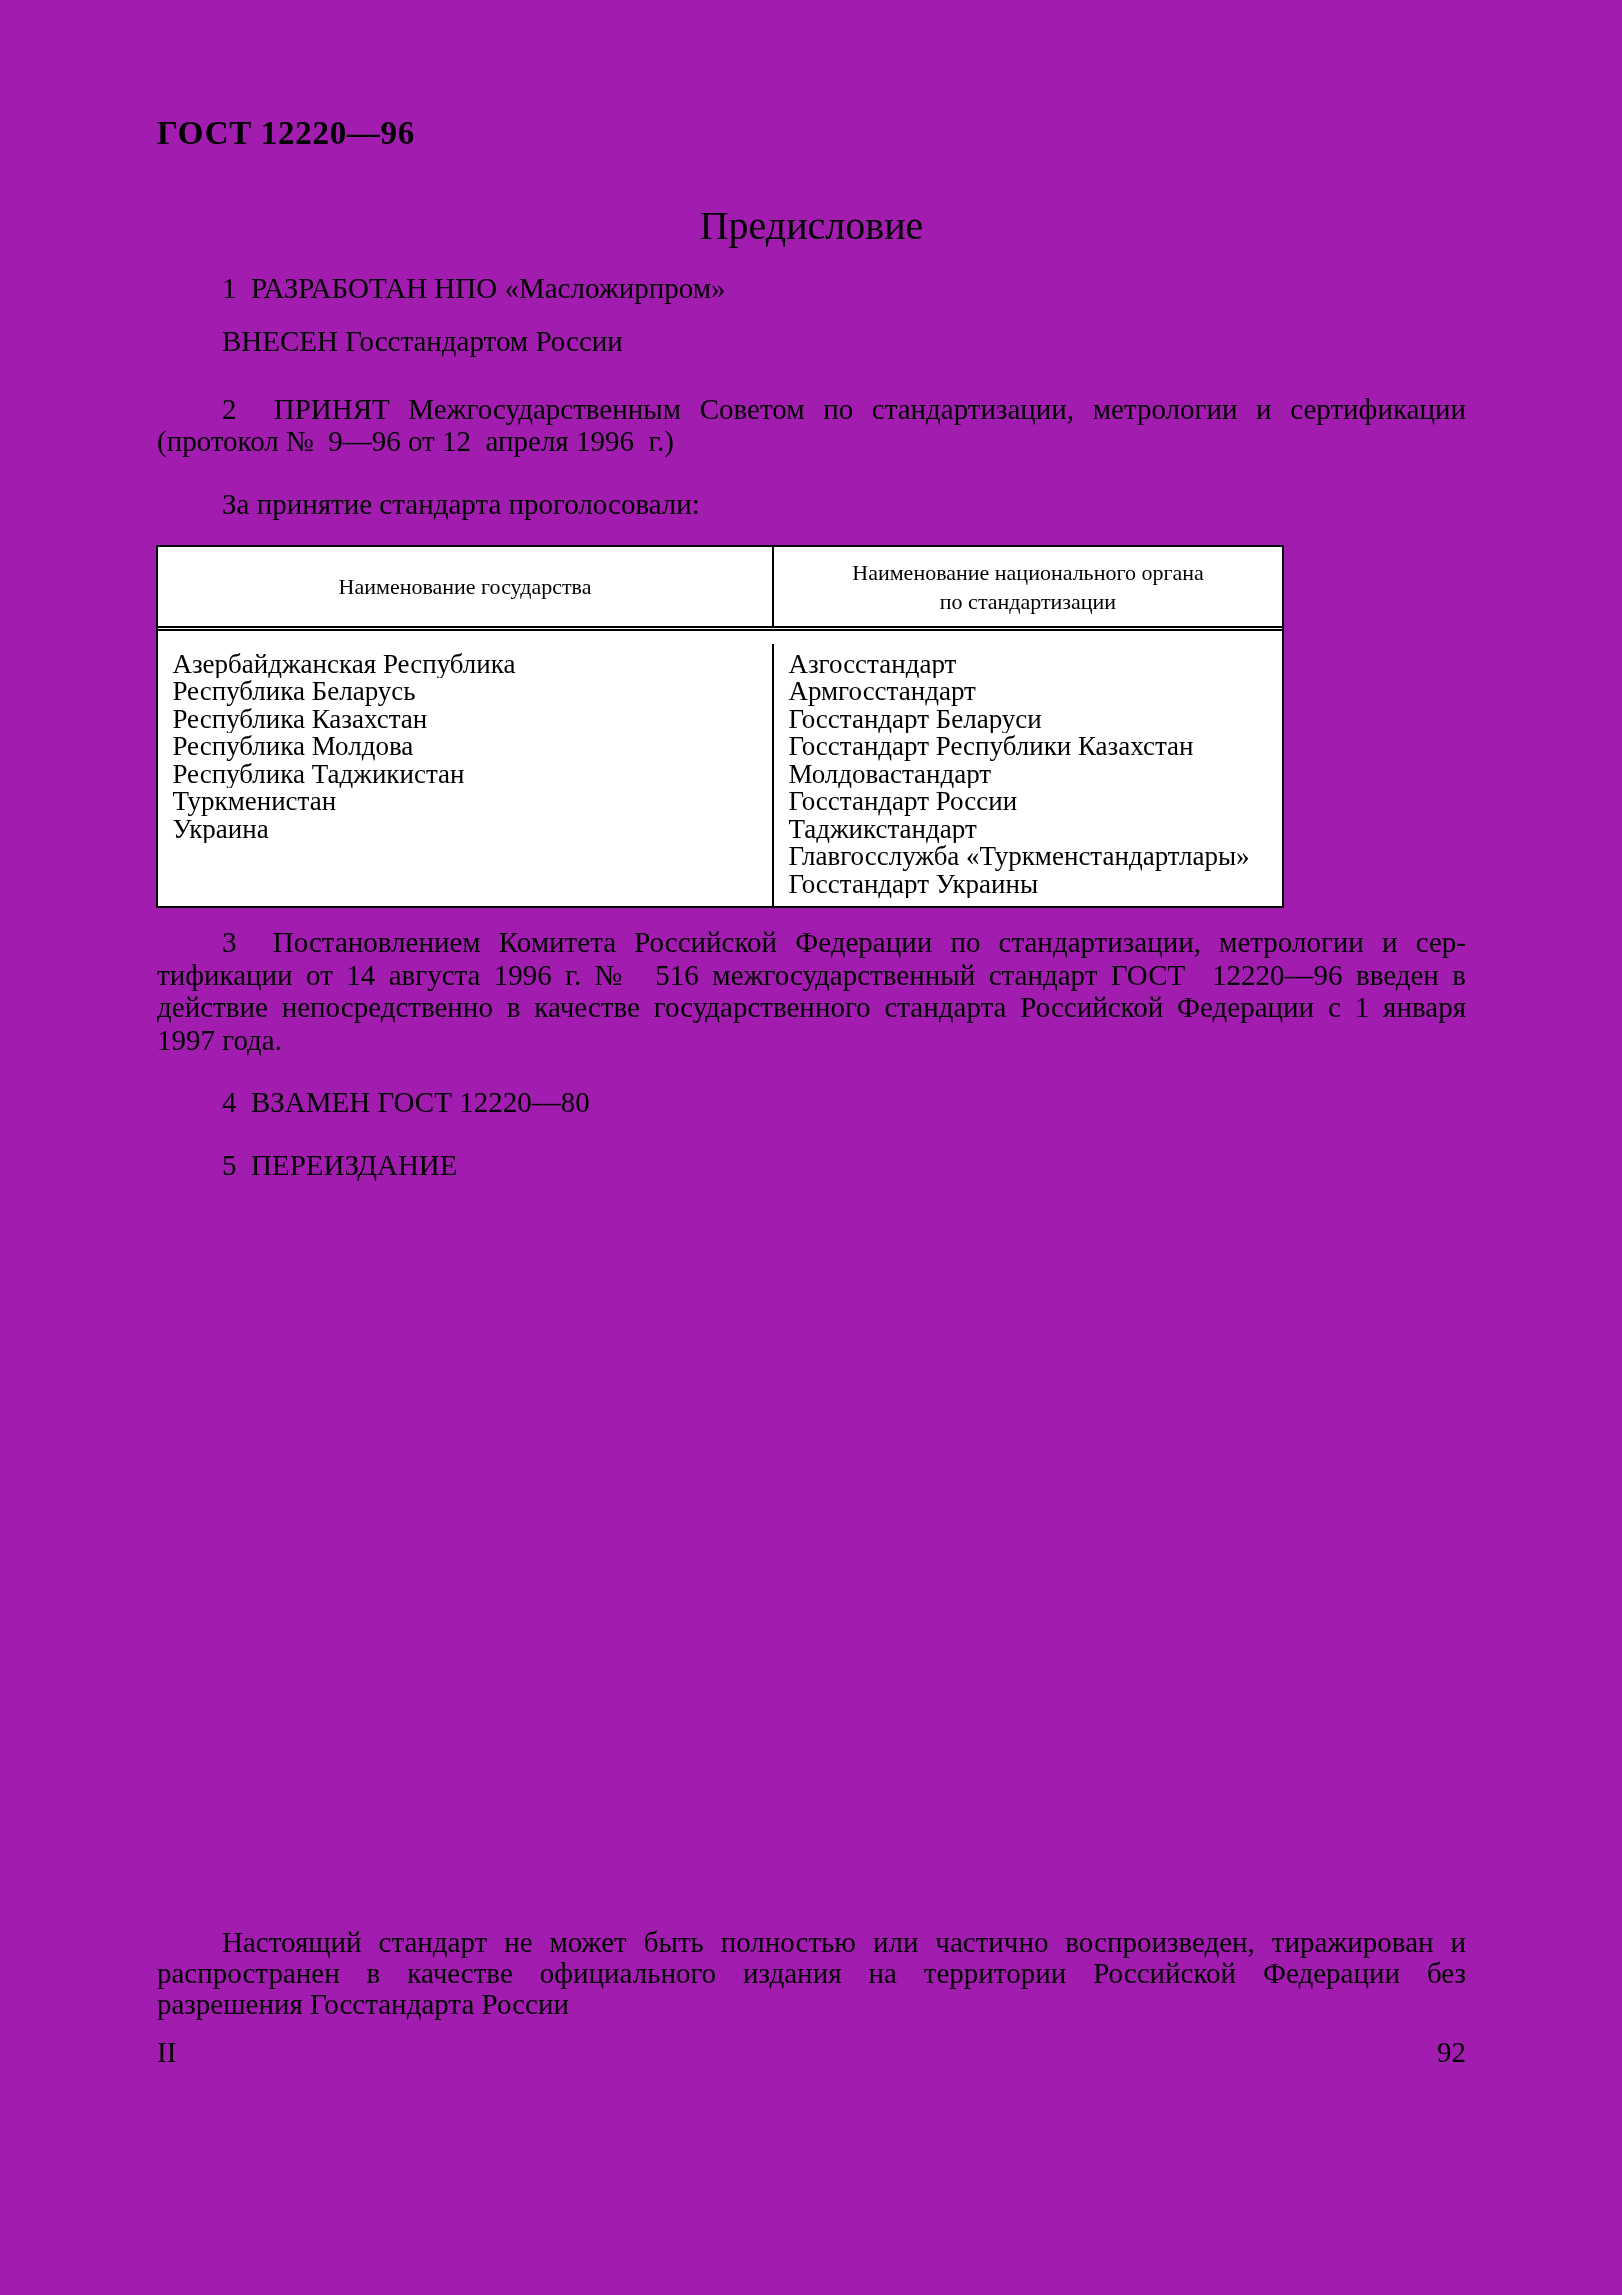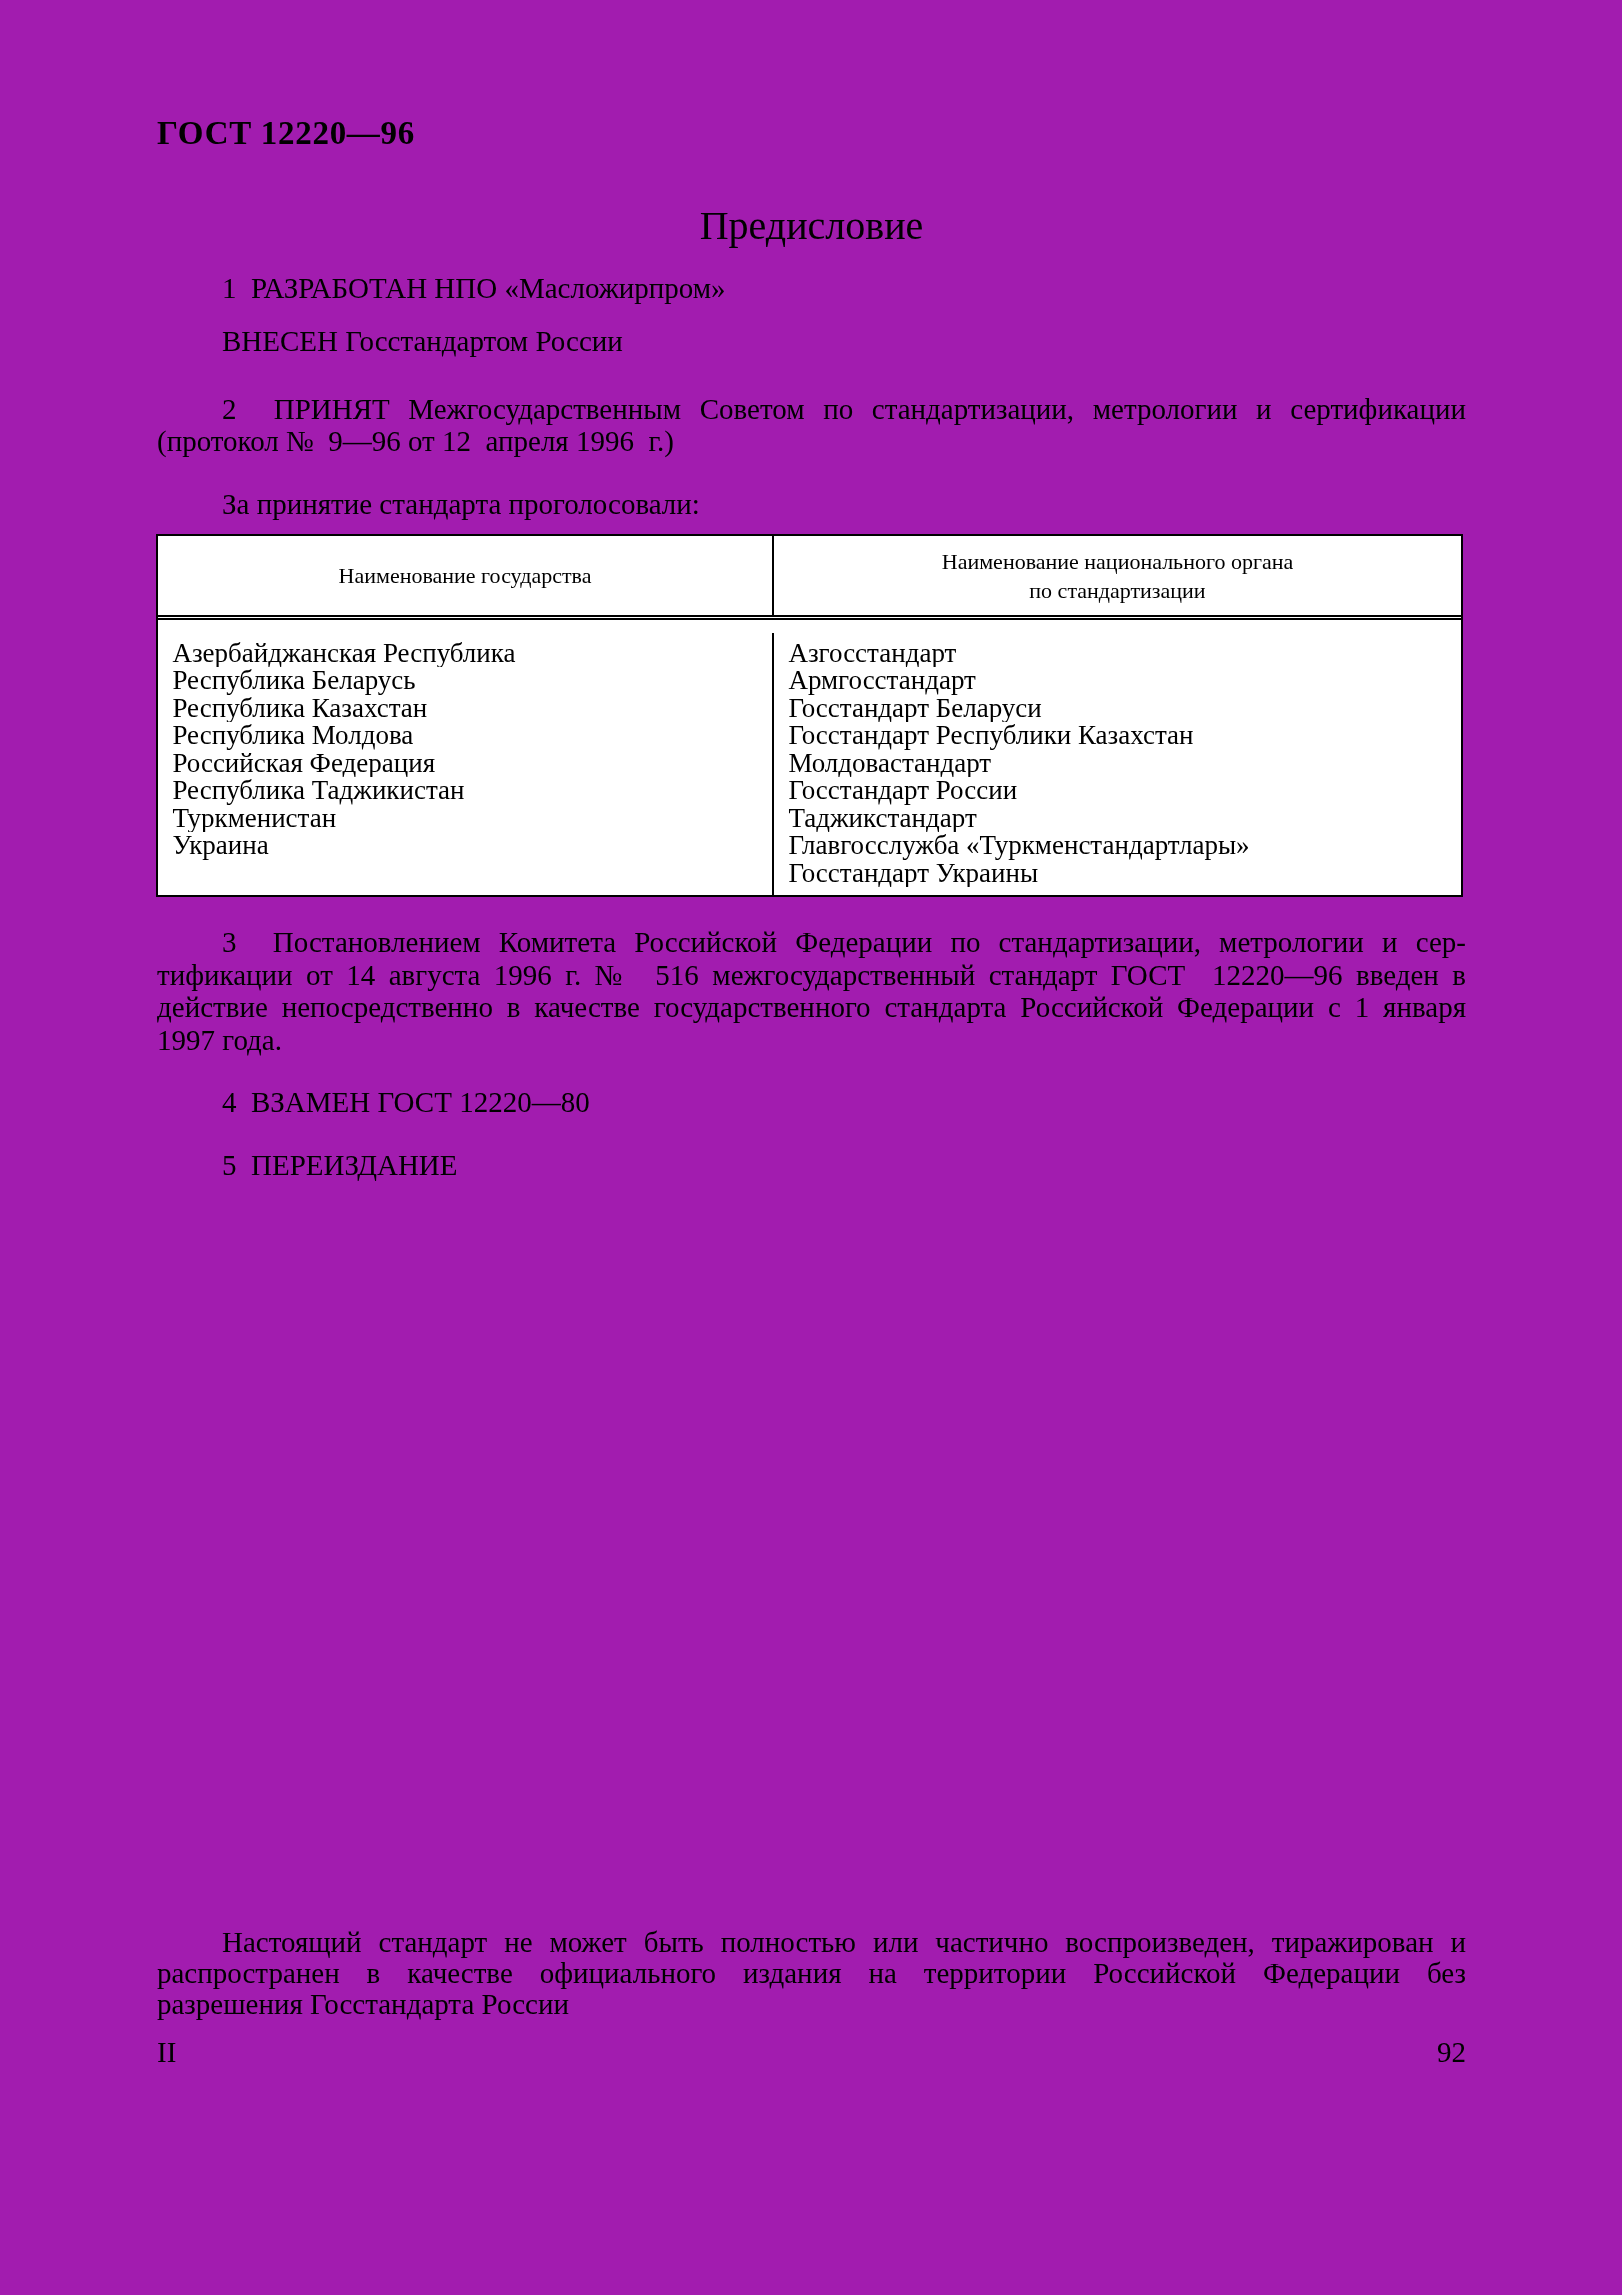--- a/index.html
+++ b/index.html
@@ -25,21 +25,21 @@
   .line {
     left: 157px; width: 1309px;
     font-size: 29px; line-height: 33px;
     white-space: normal;
   }
   .ind { padding-left: 65px; }
   .just { text-align: justify; text-align-last: justify; }
   .indent-pos { left: 222px; width: 1243px; }
   
   .vtable {
-    left: 156px; top: 534px; width: 1307px;
+    left: 156px; top: 545px; width: 1128px;
     border: 2px solid #000; border-bottom-width: 2.6px;
     background: #fff;
   }
   .thead {
     display: grid; grid-template-columns: 616px 1fr;
     height: 84px;
     border-bottom: 5.9px double #000;
   }
   .th {
     display: flex; flex-direction: column;
@@ -80,21 +80,20 @@
         <div>Наименование национального органа</div>
         <div>по стандартизации</div>
       </div>
     </div>
     <div class="tbody">
       <div class="td tdl">
         <div class="cellline">Азербайджанская Республика</div>
         <div class="cellline">Республика Беларусь</div>
         <div class="cellline">Республика Казахстан</div>
         <div class="cellline">Республика Молдова</div>
-        <div class="cellline">Российская Федерация</div>
         <div class="cellline">Республика Таджикистан</div>
         <div class="cellline">Туркменистан</div>
         <div class="cellline">Украина</div>
       </div>
       <div class="td tdr">
         <div class="cellline">Азгосстандарт</div>
         <div class="cellline">Армгосстандарт</div>
         <div class="cellline">Госстандарт Беларуси</div>
         <div class="cellline">Госстандарт Республики Казахстан</div>
         <div class="cellline">Молдовастандарт</div>

